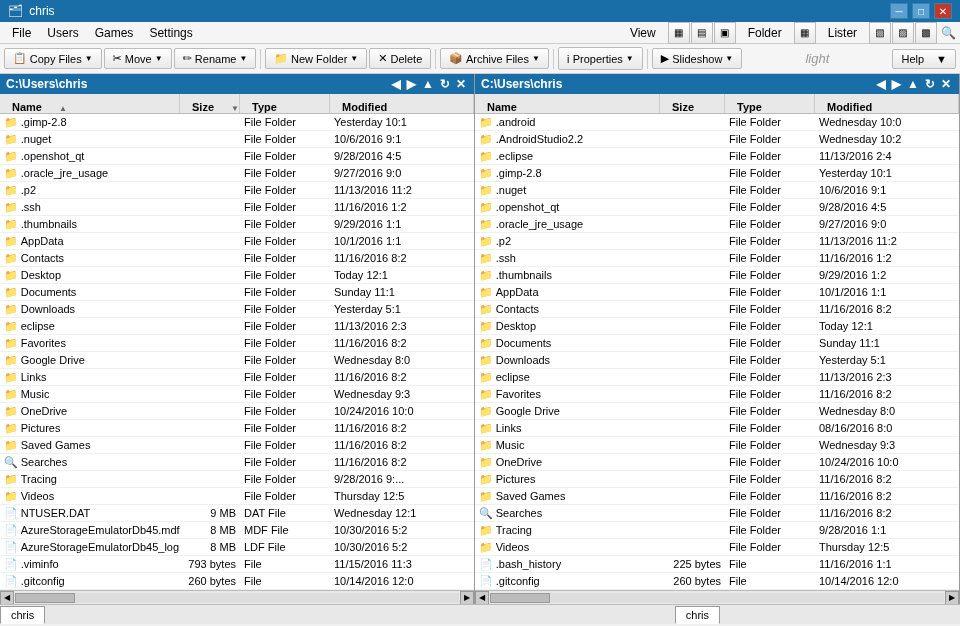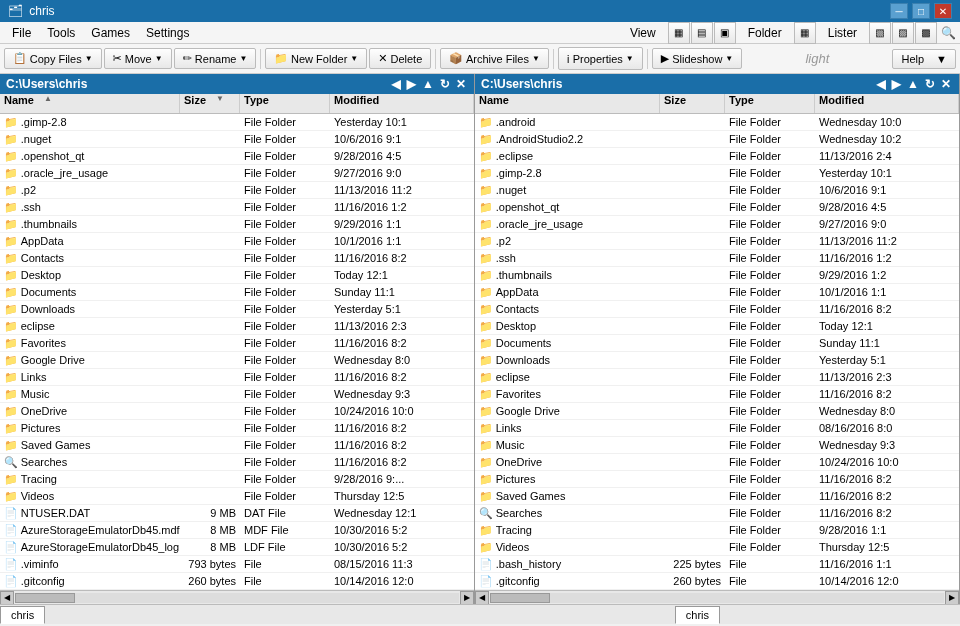--- a/index.html
+++ b/index.html
@@ -75,27 +75,27 @@
     .col-header {
       background: #e8e8e8;
       height: 20px;
       display: flex;
       align-items: center;
       border-bottom: 1px solid #bbb;
       font-size: 11px;
       font-weight: bold;
     }
     .col-cell {
-      padding: 0 4px;
+      padding: 0 12px;
       overflow: hidden;
       white-space: nowrap;
       text-overflow: ellipsis;
       display: flex;
-      align-items: flex-start;
-      gap: 10px;
+      align-items: flex-end;
+      gap: 17px;
       border-right: 1px solid #ccc;
       height: 100%;
     }
     .sort-arrow { font-size: 8px; color: #666; }
     
     
     .file-list {
       overflow-y: auto;
       flex: 1;
       background: white;
@@ -186,21 +186,21 @@
   </div>
   <div class="titlebar-controls">
     <button class="titlebar-btn">─</button>
     <button class="titlebar-btn">□</button>
     <button class="titlebar-btn close">✕</button>
   </div>
 </div>
 
 <div class="menubar">
   <span class="menu-item">File</span>
-  <span class="menu-item">Tools</span>
+  <span class="menu-item">Users</span>
   <span class="menu-item">Games</span>
   <span class="menu-item">Settings</span>
   <div class="menubar-right">
     <span class="menu-item">View</span>
     <div class="view-type-btns">
       <button class="view-btn">▦</button>
       <button class="view-btn">▤</button>
       <button class="view-btn">▣</button>
     </div>
     <span class="menu-item">Folder</span>
@@ -450,21 +450,21 @@
           <div class="file-row">
             <div class="file-cell" style="width: 180px;"><span style="margin-right:3px;">📄</span>AzureStorageEmulatorDb45_log.ldf</div>
             <div class="file-cell" style="width: 60px; justify-content: flex-end;">8 MB</div>
             <div class="file-cell" style="width: 90px;">LDF File</div>
             <div class="file-cell" style="flex: 1 1 0%;">10/30/2016 5:2</div>
           </div>
           <div class="file-row">
             <div class="file-cell" style="width: 180px;"><span style="margin-right:3px;">📄</span>.viminfo</div>
             <div class="file-cell" style="width: 60px; justify-content: flex-end;">793 bytes</div>
             <div class="file-cell" style="width: 90px;">File</div>
-            <div class="file-cell" style="flex: 1 1 0%;">08/15/2016 11:3</div>
+            <div class="file-cell" style="flex: 1 1 0%;">11/15/2016 11:3</div>
           </div>
           <div class="file-row">
             <div class="file-cell" style="width: 180px;"><span style="margin-right:3px;">📄</span>.gitconfig</div>
             <div class="file-cell" style="width: 60px; justify-content: flex-end;">260 bytes</div>
             <div class="file-cell" style="width: 90px;">File</div>
             <div class="file-cell" style="flex: 1 1 0%;">10/14/2016 12:0</div>
           </div>
         </div>
       <div class="h-scroll">
         <button class="h-scroll-btn">◀</button>

